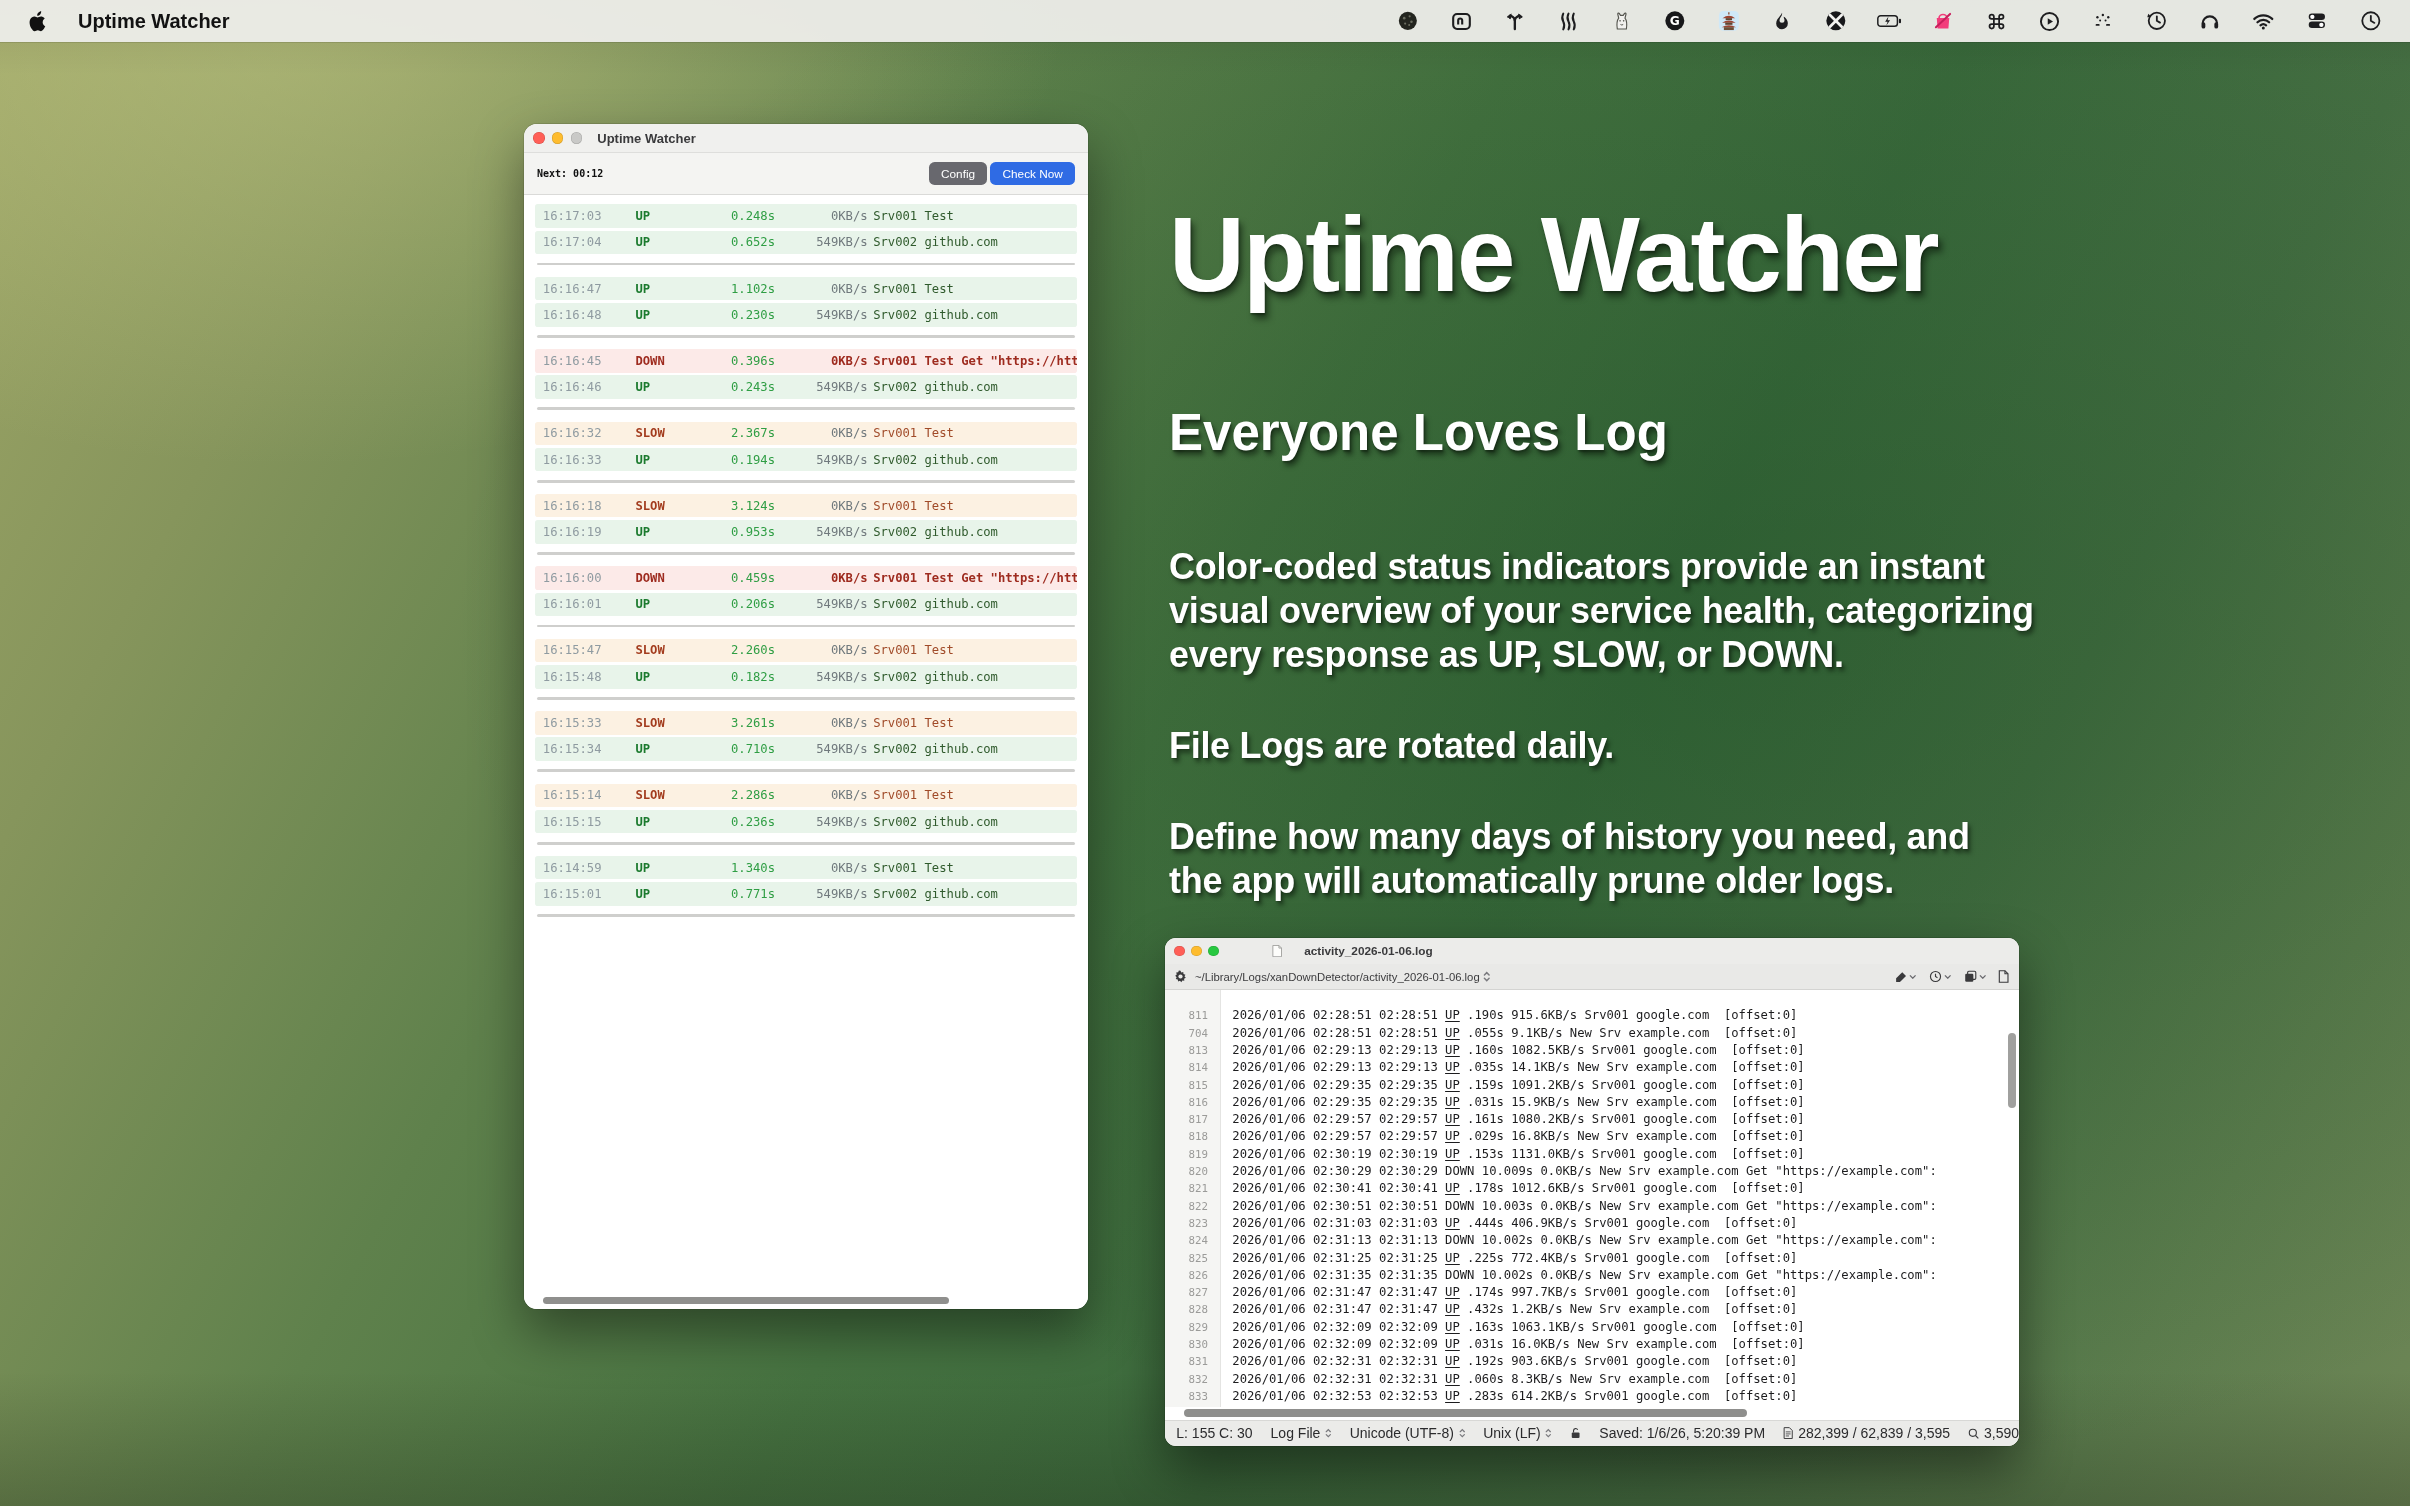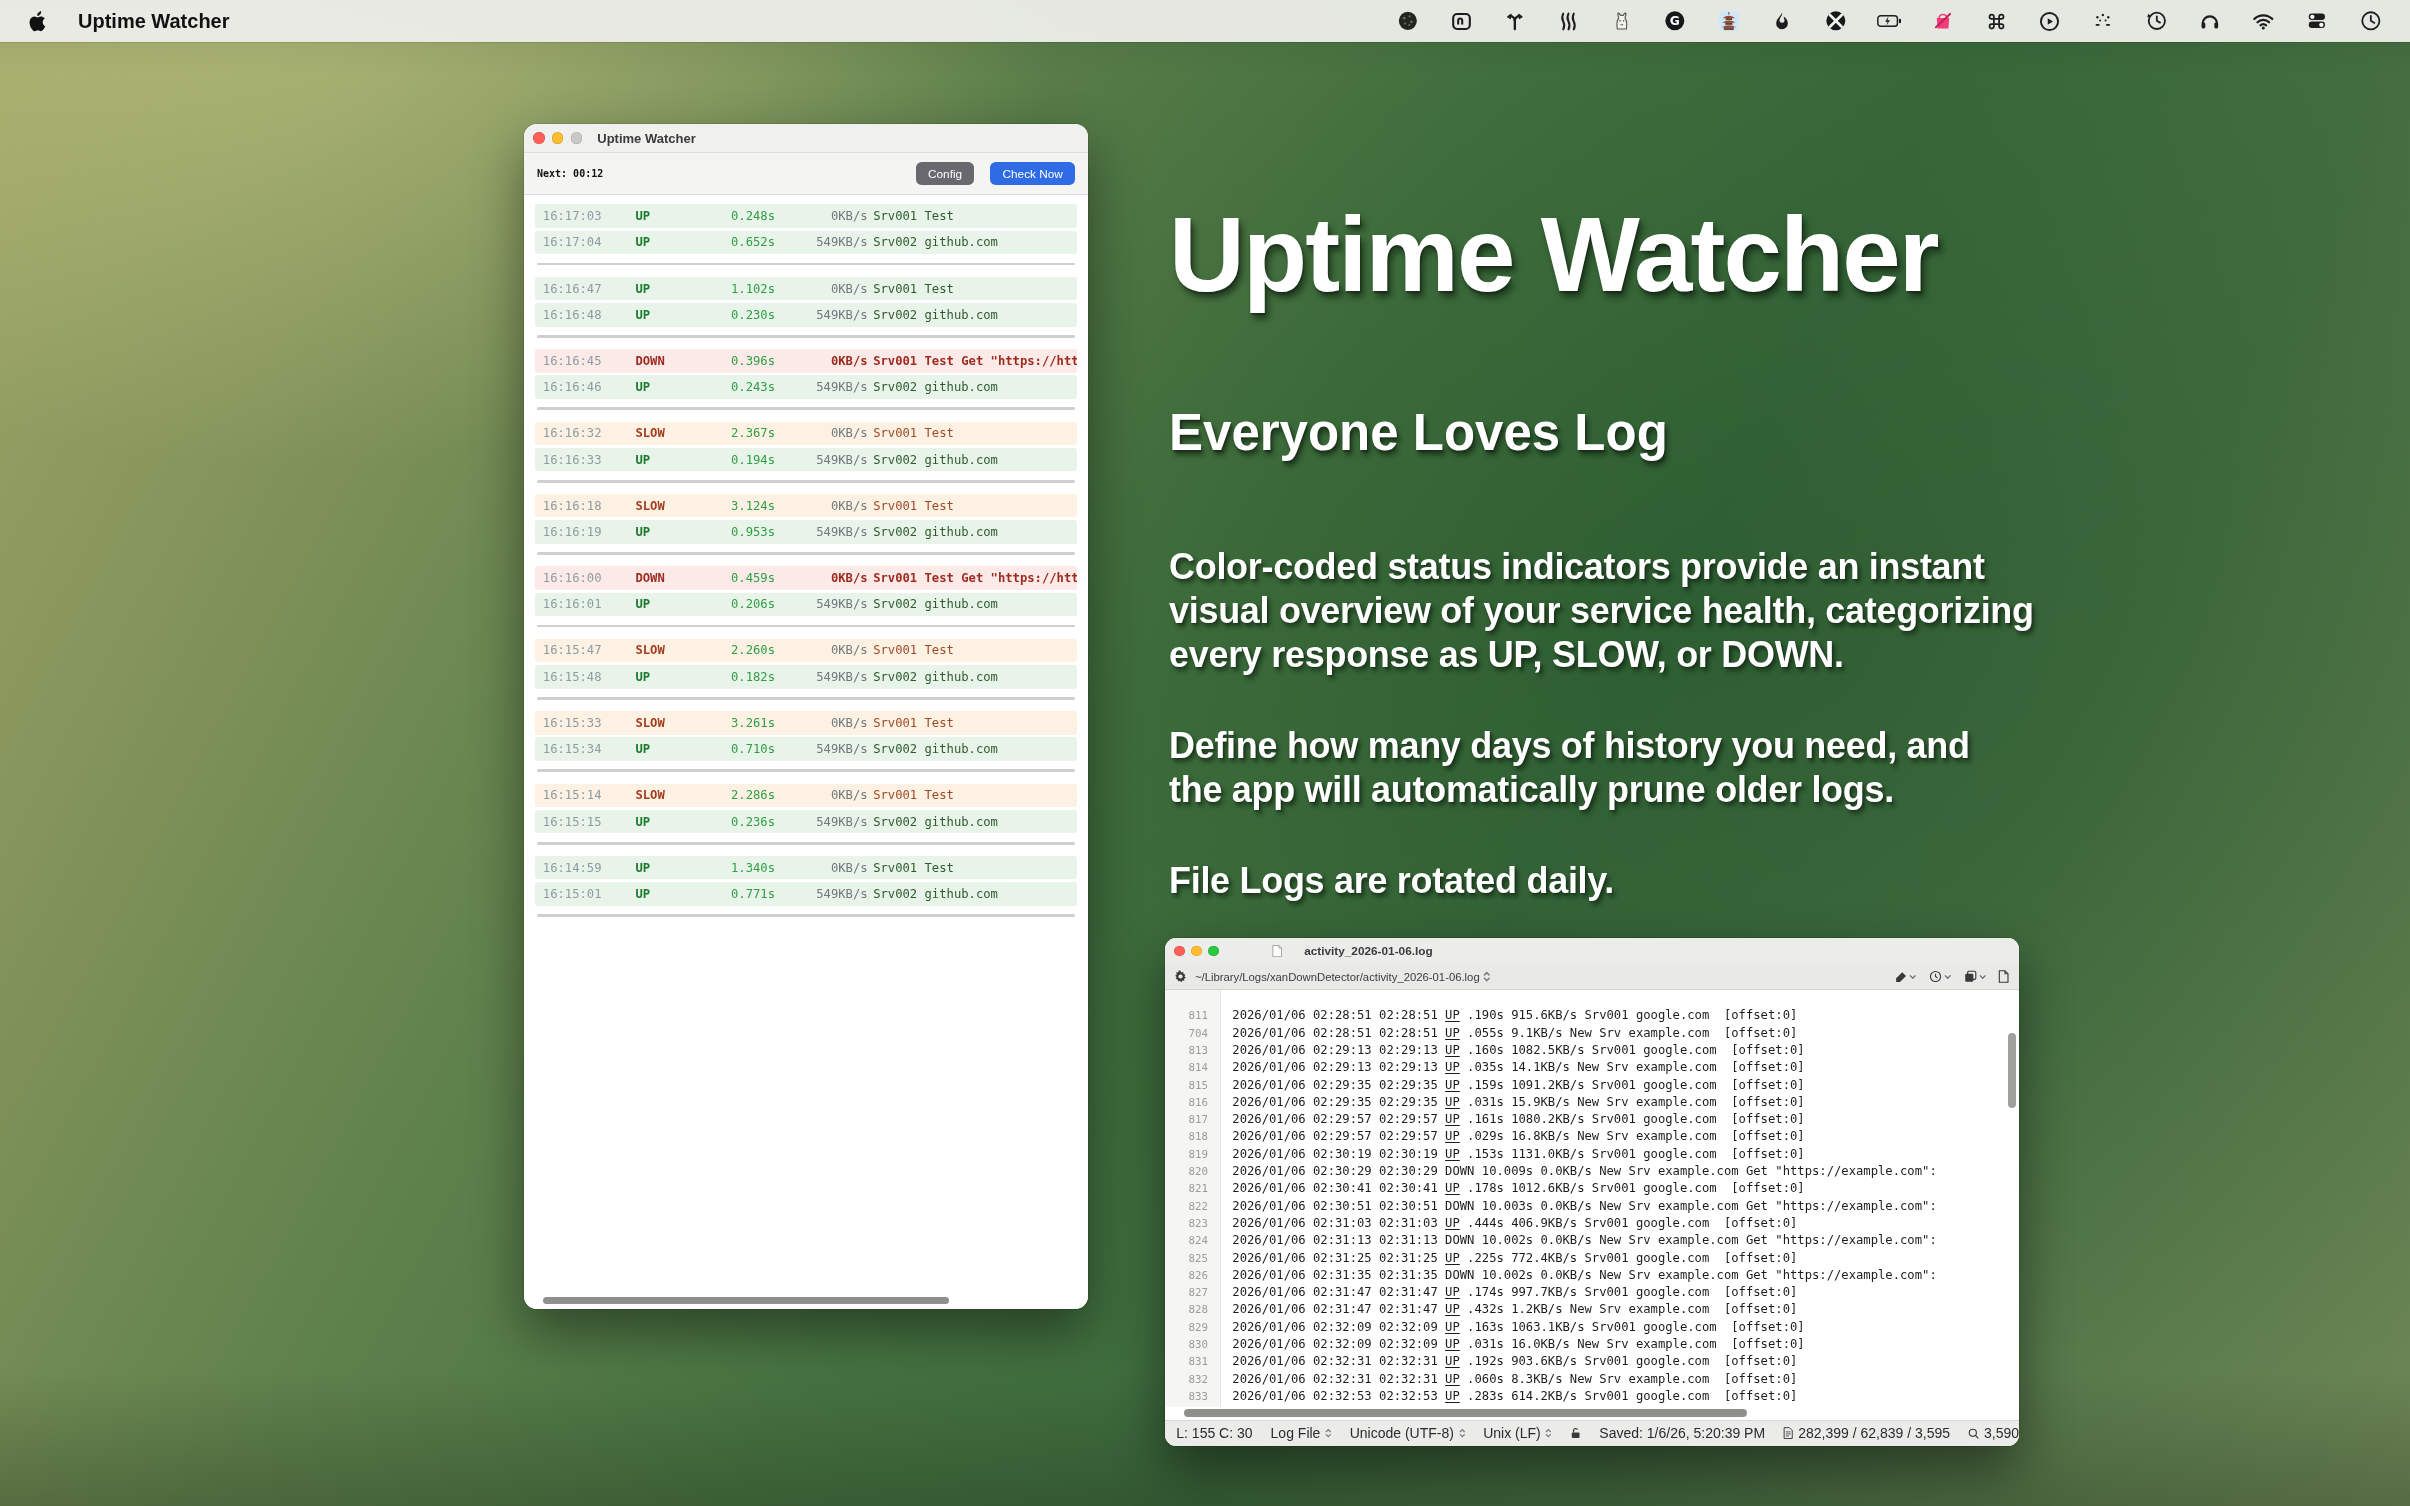--- a/index.html
+++ b/index.html
@@ -30,21 +30,21 @@
   .lights{display:flex;gap:7.5px;}
   .light{width:11.3px;height:11.3px;border-radius:50%;box-shadow:inset 0 0 0 0.5px rgba(0,0,0,.18);}
   .l-red{background:#ff5f57}.l-yellow{background:#febc2e}.l-gray{background:#c9c9c7}.l-green{background:#28c840}
   .w-title{margin-left:15px;font-size:13px;font-weight:bold;color:#3a3a3c;}
   .w-header{height:41px;flex:none;background:#f4f4f2;border-bottom:0.9px solid #dadad8;
     display:flex;align-items:center;padding:0 13px;}
   .next-label{font-family:"DejaVu Sans Mono",monospace;font-weight:bold;font-size:10px;color:#101010;}
   .w-header .spacer{flex:1;}
   .btn{height:23.5px;padding:0 12.2px;border:none;border-radius:5.6px;font-family:"Liberation Sans",sans-serif;
     font-size:11.8px;color:#fff;cursor:pointer;}
-  .btn-gray{background:#68686e;margin-right:16px;}
+  .btn-gray{background:#68686e;margin-right:3px;}
   .btn-blue{background:#2f6be4;}
   .w-list{flex:1;background:#fff;padding:9.4px 11.3px 0 11.3px;overflow:hidden;}
   .srow{display:grid;grid-template-columns:87px 55px 79px 87px auto;column-gap:5.6px;align-items:center;
     height:23.5px;padding:0 7.5px;margin-bottom:2.8px;border-radius:2.8px;overflow:hidden;white-space:nowrap;
     font-family:"DejaVu Sans Mono",monospace;font-size:12.2px;}
   .c-time{color:#8f9ba1;}
   .c-dur{text-align:right;color:#2f9e44;}
   .c-rate{text-align:right;color:#70797d;}
   .c-status{font-weight:bold;}
   .srow.up{background:#e8f4ea;}
@@ -448,23 +448,23 @@
       </div>
     <div class="w-hscroll"></div>
   </section>
 
   <div class="hero">
     <h1>Uptime Watcher</h1>
     <h2>Everyone Loves Log</h2>
     <p class="first">Color-coded status indicators provide an instant
 visual overview of your service health, categorizing
 every response as UP, SLOW, or DOWN.</p>
+    <p>File Logs are rotated daily.</p>
     <p>Define how many days of history you need, and
 the app will automatically prune older logs.</p>
-    <p>File Logs are rotated daily.</p>
   </div>
 
   <section class="logwin">
     <div class="lg-titlebar">
       <div class="lights" style="gap:6.6px;">
         <span class="light l-red"></span>
         <span class="light l-yellow"></span>
         <span class="light l-green"></span>
       </div>
       <span class="lg-titlegrp">

